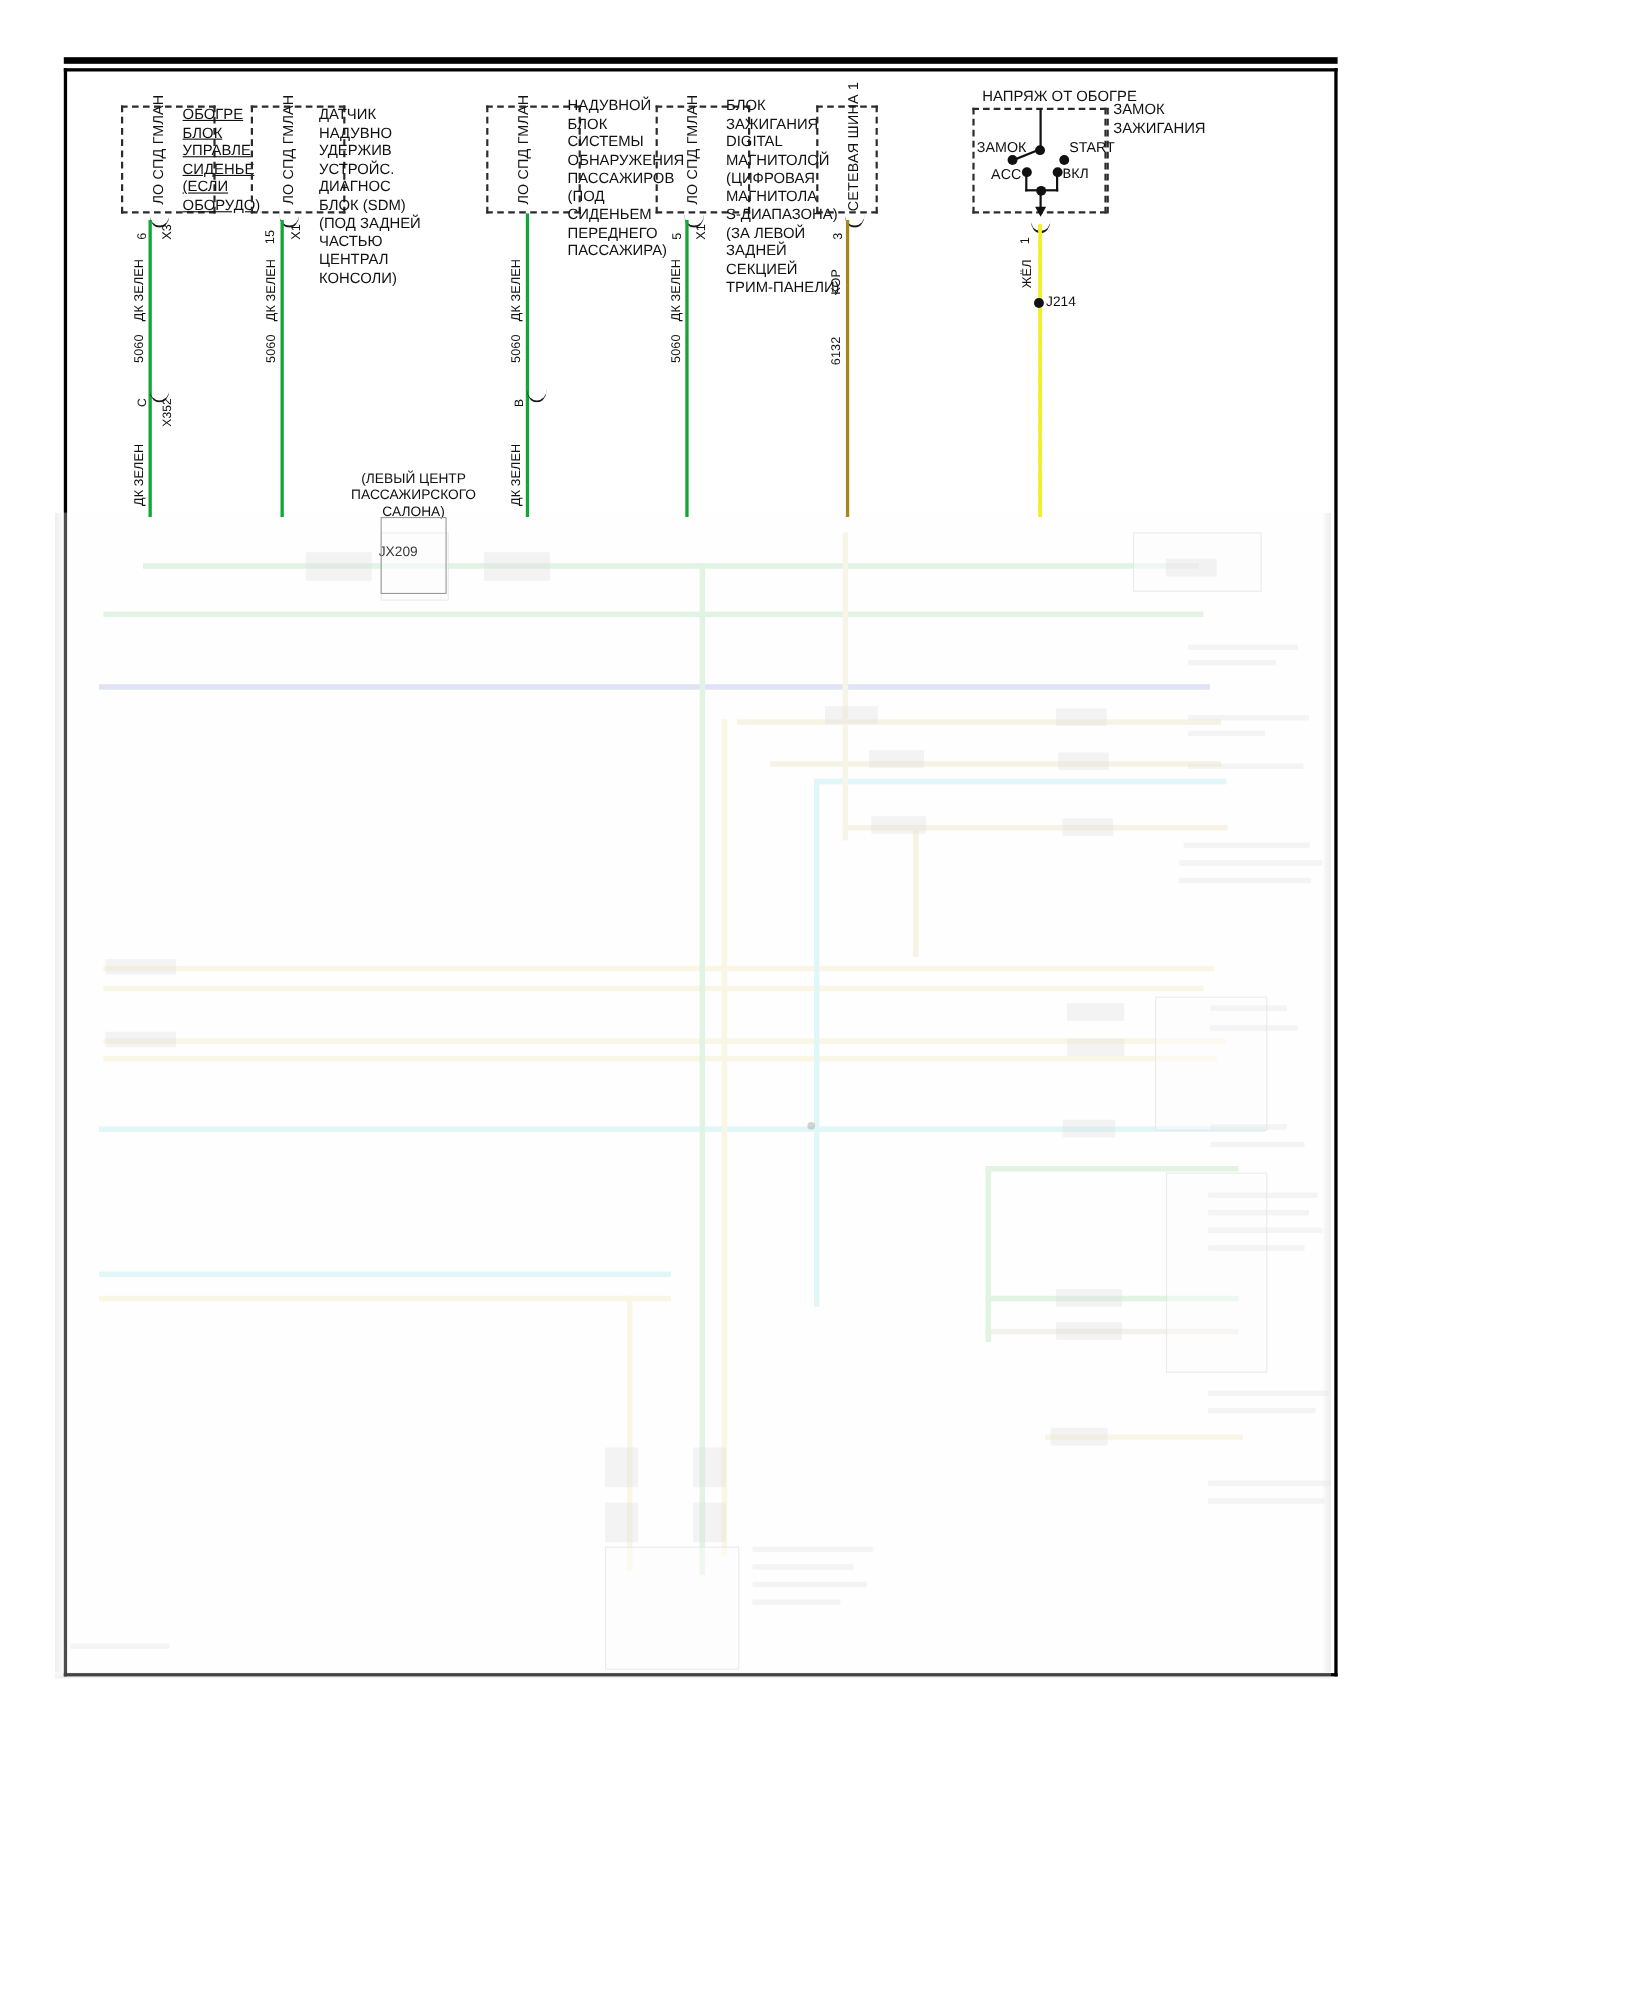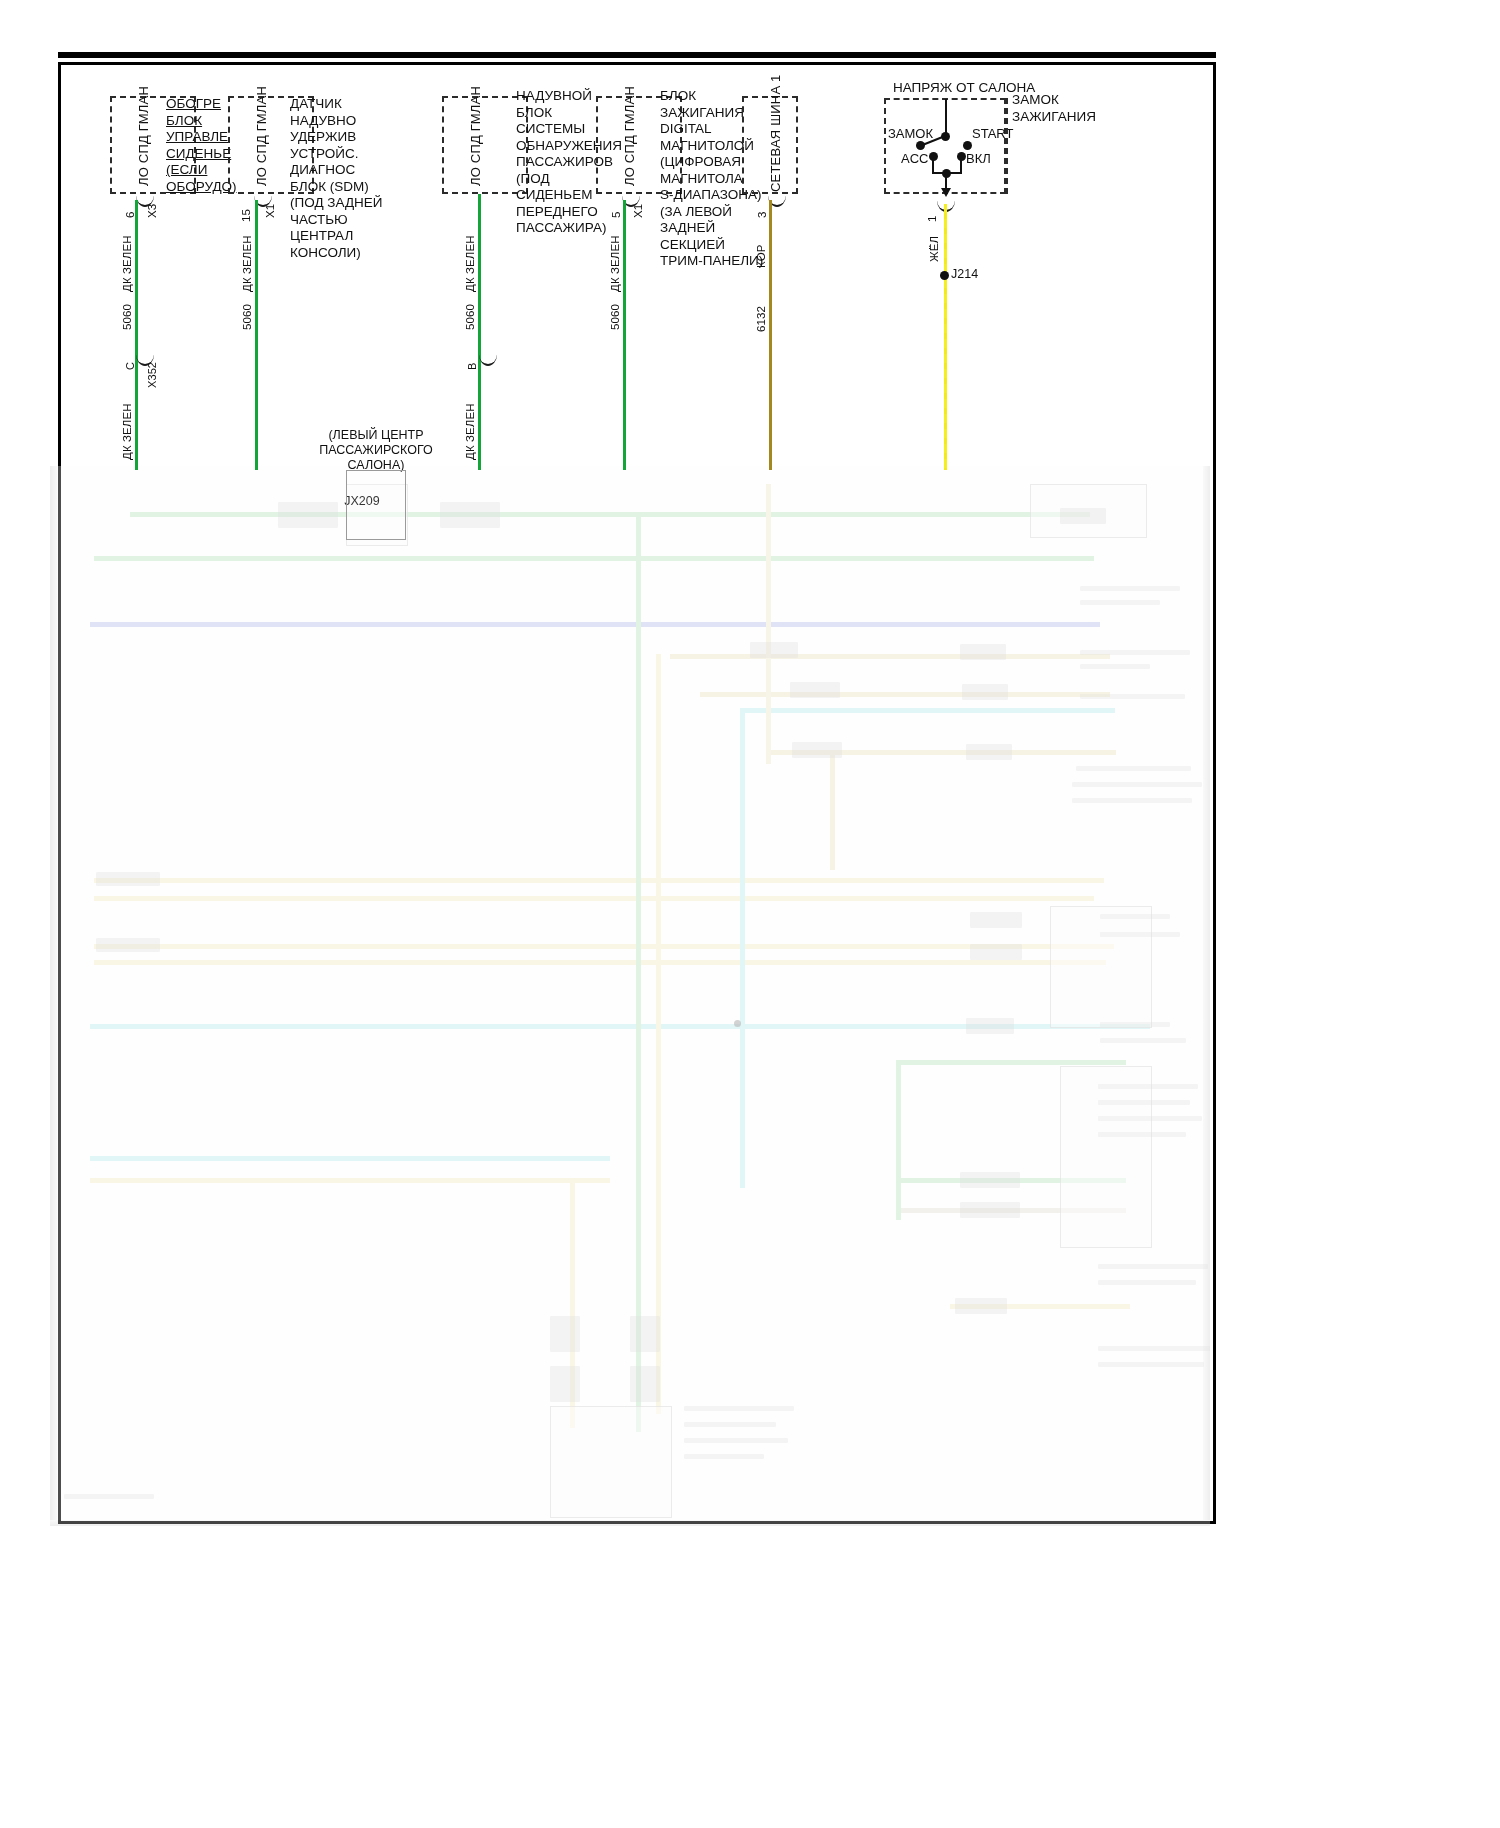--- a/index.html
+++ b/index.html
@@ -254,21 +254,21 @@
   <div class="wtag" style="left:609px;top:290px;height:40px;">5060</div>
 
   <div class="comp-box" id="box-4" style="left:742px;top:96px;width:56px;height:98px;"></div>
   <div class="vlabel" style="left:768px;top:100px;height:92px;">СЕТЕВАЯ ШИНА 1</div>
   <div class="pin-arc" style="left:768px;top:193px;"></div>
   <div class="wtag" style="left:756px;top:192px;height:26px;">3</div>
   <div class="wire brown" style="left:769px;top:200px;height:270px;"></div>
   <div class="wtag" style="left:755px;top:228px;height:40px;">КОР</div>
   <div class="wtag" style="left:755px;top:292px;height:40px;">6132</div>
 
-  <div class="ign-title" style="left:893px;top:80px;">НАПРЯЖ ОТ САЛОНА</div>
+  <div class="ign-title" style="left:893px;top:80px;">НАПРЯЖ ОТ ОБОГРЕ</div>
   <div class="comp-box" id="box-5" style="left:884px;top:98px;width:122px;height:96px;"></div>
 
   <div class="sw-line" style="left:945px;top:99px;width:2px;height:36px;"></div>
   <div class="dot" style="left:941px;top:132px;"></div>
 
   <svg style="position:absolute;left:884px;top:98px;width:122px;height:96px;overflow:visible;pointer-events:none;">
     <line x1="61" y1="38" x2="36" y2="48" stroke="#111" stroke-width="2"></line>
   </svg>
   <div class="dot" style="left:916px;top:141px;"></div>
   <div class="sw-txt" style="left:888px;top:126px;">ЗАМОК</div>
@@ -277,21 +277,21 @@
   <div class="dot" style="left:957px;top:152px;"></div>
   <div class="dot" style="left:963px;top:141px;"></div>
   <div class="sw-line" style="left:932px;top:156px;width:2px;height:18px;"></div>
   <div class="sw-line" style="left:960px;top:156px;width:2px;height:18px;"></div>
   <div class="sw-line" style="left:932px;top:172px;width:30px;height:2px;"></div>
   <div class="dot" style="left:942px;top:169px;"></div>
   <div class="sw-line" style="left:945px;top:173px;width:2px;height:18px;"></div>
   <div class="arrow-down" style="left:941px;top:188px;"></div>
 
   <div class="sw-txt" style="left:901px;top:151px;">ACC</div>
-  <div class="sw-txt" style="left:966px;top:151px;">ВКЛ</div>
+  <div class="sw-txt" style="left:966px;top:151px;font-family:Liberation Mono, monospace;">ВКЛ</div>
   <div class="sw-txt" style="left:972px;top:126px;">START</div>
 
   <div class="comp-box" style="left:1006px;top:98px;width:0px;height:96px;border-left:2px dashed #2b2b2b;border-top:none;border-right:none;border-bottom:none;"></div>
   <div class="caption" style="left:1012px;top:92px;width:110px;">ЗАМОК
 ЗАЖИГАНИЯ</div>
 
   <div class="pin-arc" style="left:937px;top:198px;"></div>
   <div class="wtag" style="left:926px;top:196px;height:26px;">1</div>
   <div class="wire yellow" style="left:944px;top:204px;height:266px;"></div>
   <div class="wtag" style="left:928px;top:222px;height:40px;">ЖЁЛ</div>

